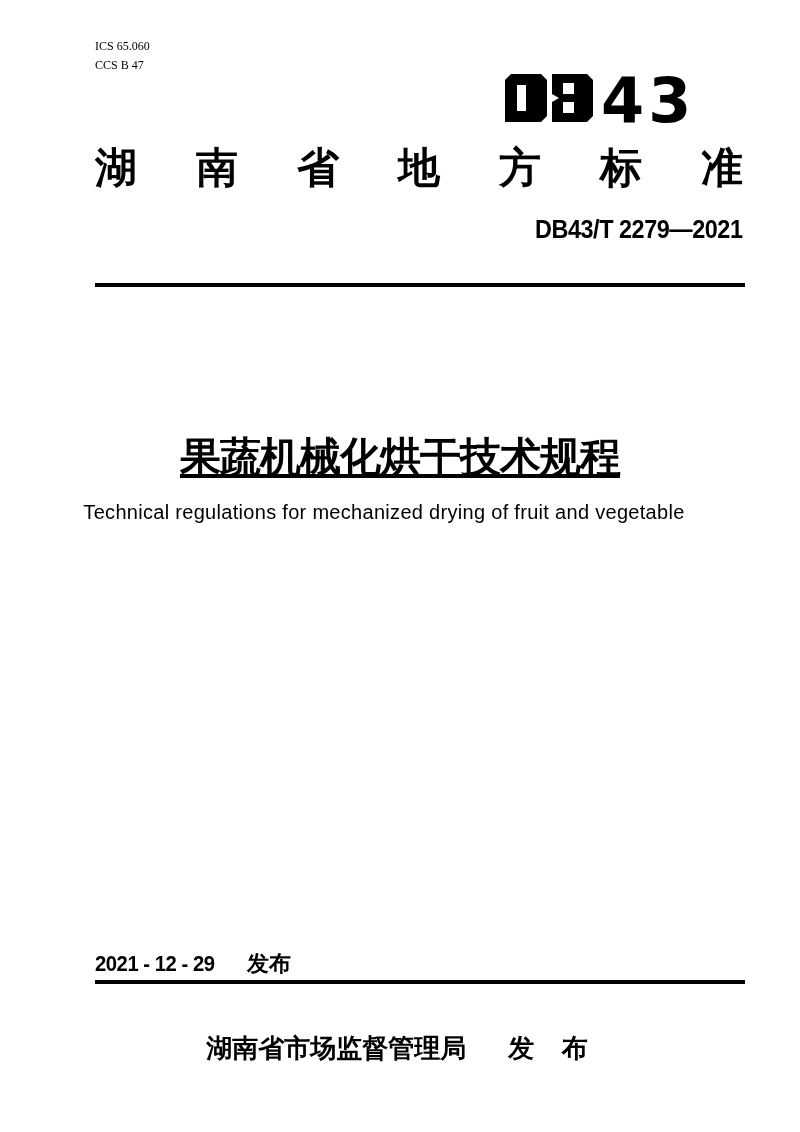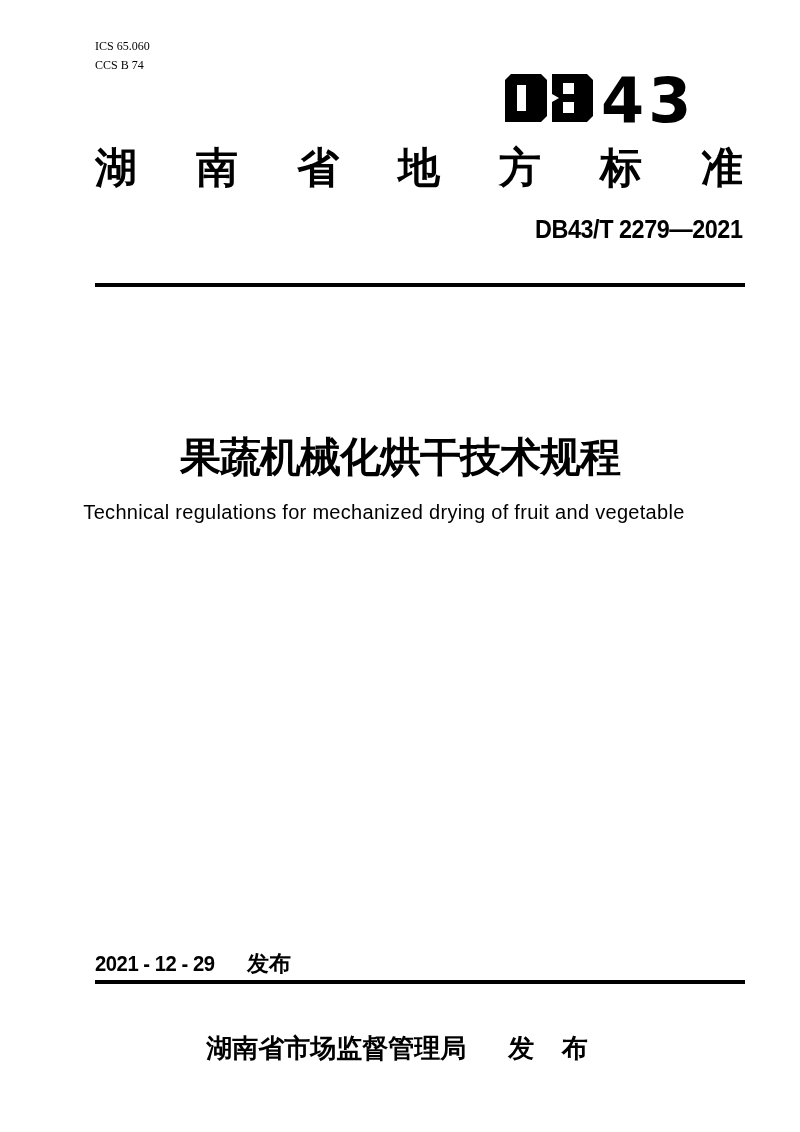--- a/index.html
+++ b/index.html
@@ -81,20 +81,21 @@
   .title-cn {
     position: absolute;
     left: 75px;
     top: 430px;
     width: 650px;
     text-align: center;
     font-size: 41px;
     font-weight: bold;
     letter-spacing: -1px;
     white-space: nowrap;
+    text-decoration: underline;
   }
   .title-en {
     position: absolute;
     left: 59px;
     top: 501px;
     width: 650px;
     text-align: center;
     font-family: Liberation Sans, sans-serif;
     font-size: 20px;
     letter-spacing: 0.3px;
@@ -135,21 +136,21 @@
   }
   .publish-action { margin-left: 42px; letter-spacing: 6px; }
 </style>
 </head>
 <body>
 
 <div class="page">
 
   <div class="ics-block">
     <div>ICS 65.060</div>
-    <div>CCS B 74</div>
+    <div>CCS B 47</div>
   </div>
 
   <div class="logo">
     <span>
       <svg width="88" height="48" viewBox="0 0 88 48" aria-hidden="true">
 
         <polygon fill="#000" points="6,0 36,0 42,6 42,42 36,48 0,48 0,6"></polygon>
         <polygon fill="#fff" points="12,11 21,11 21,37 12,37"></polygon>
 
         <polygon fill="#000" points="47,0 82,0 88,6 88,42 82,48 47,48"></polygon>

